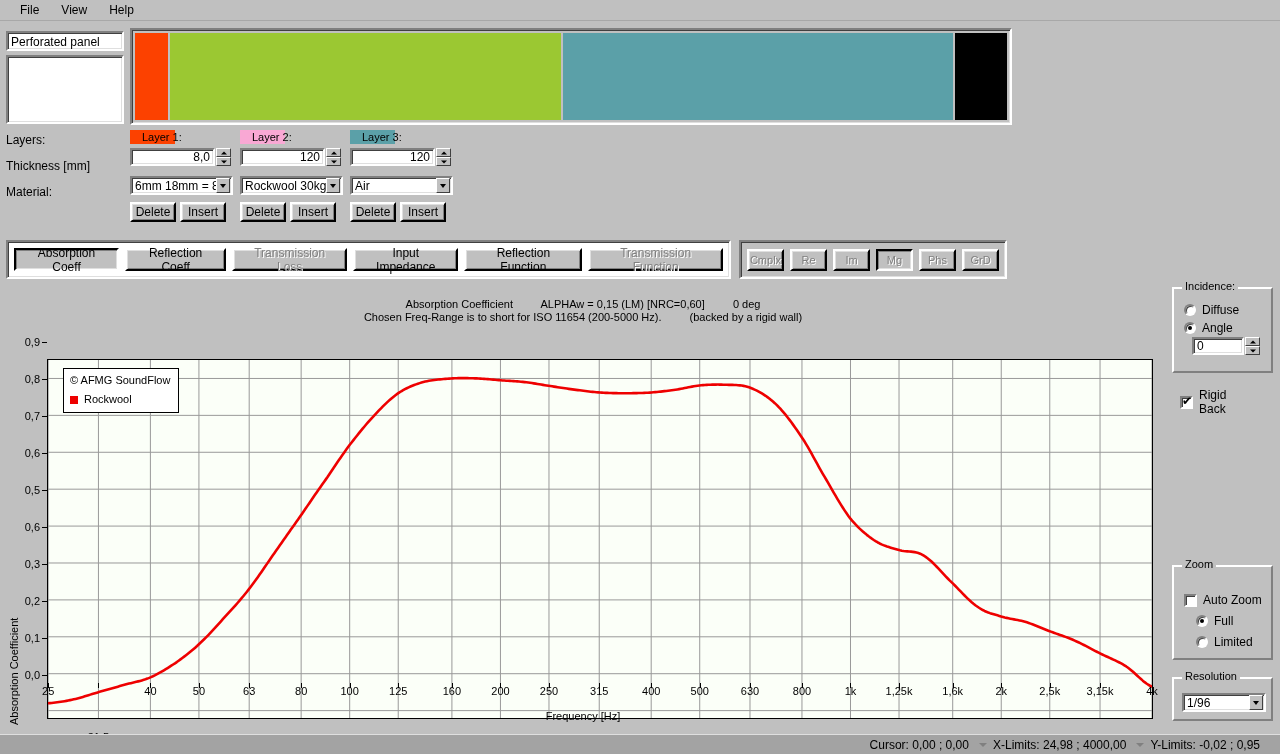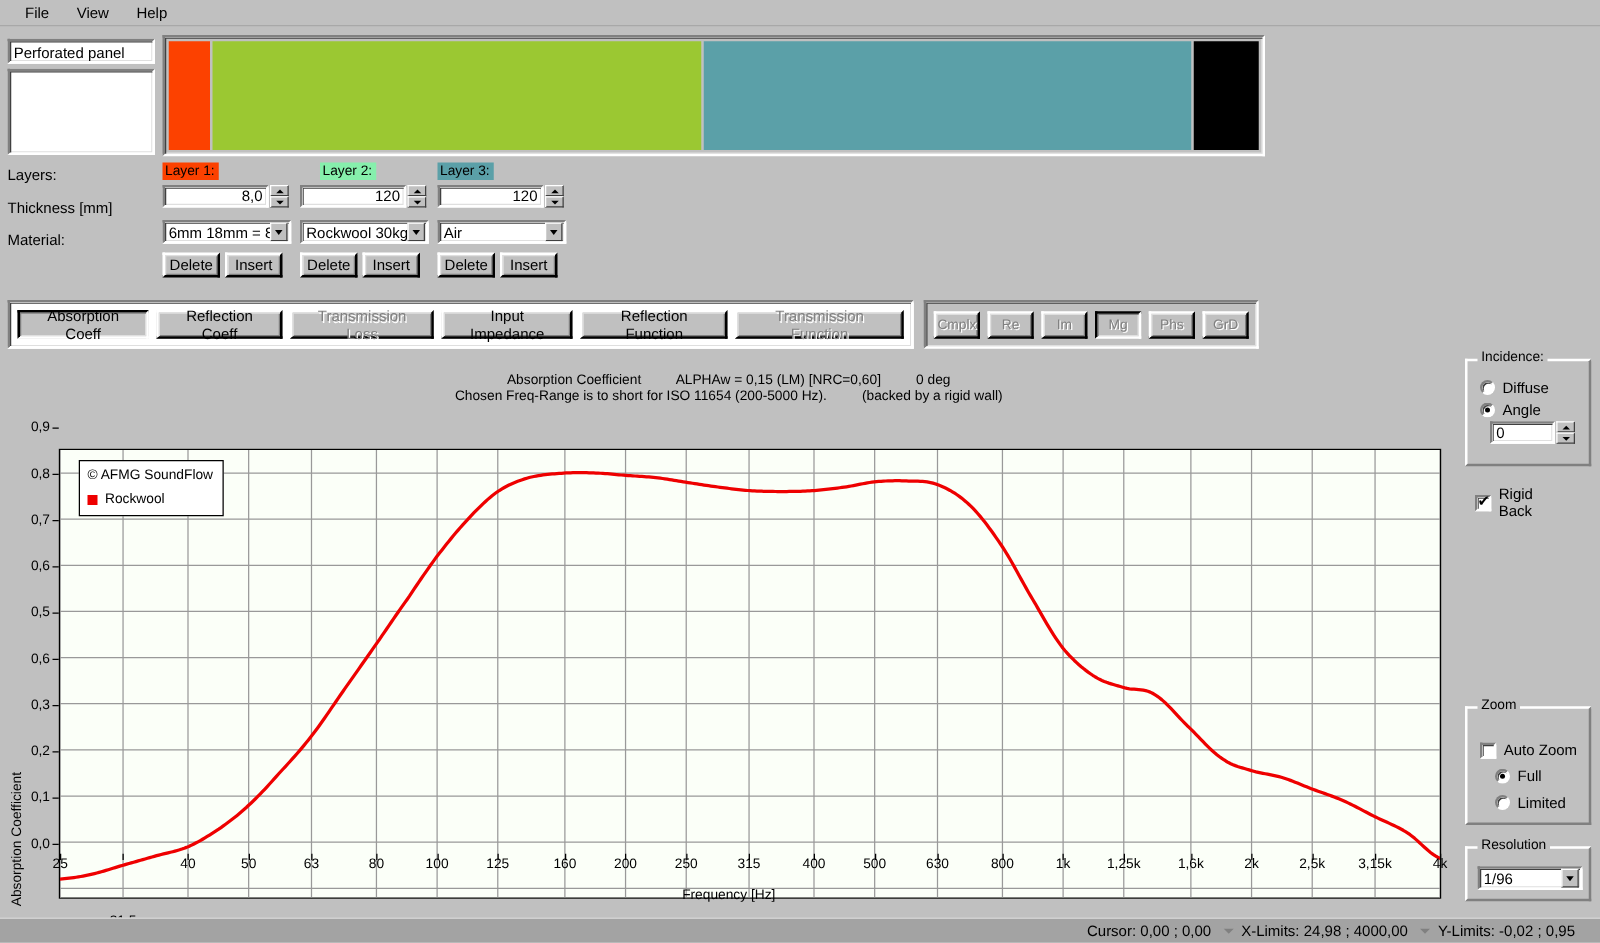--- a/index.html
+++ b/index.html
@@ -50,21 +50,21 @@
   #stack-inner { position: relative; width: 100%; height: 100%; display: flex; gap: 2px; }
   .stack-seg { height: 100%; }
 
   
   #row-labels { position: absolute; left: 6px; top: 130px; width: 120px; }
   .row-label { height: 26px; line-height: 20px; font-size: 12px; }
 
   #layers-grid { position: absolute; left: 130px; top: 130px; }
   .lcol { position: absolute; width: 104px; }
   .layer-tag {
-    height: 14px; font-size: 11px; line-height: 14px; padding-left: 2px;
+    height: 14px; font-size: 11px; line-height: 14px; padding-left: 12px;
     color: #000; font-weight: normal; width: 45px; white-space: nowrap;
   }
   .thick-row { position: absolute; top: 18px; display: flex; }
   .thick-input {
     width: 85px; height: 18px; background: #fff;
     border: 2px solid; border-color: #808080 #ffffff #ffffff #808080;
     box-shadow: inset 1px 1px 0 #404040, inset -1px -1px 0 #dfdfdf;
     text-align: right; padding-right: 3px; font-size: 12px; line-height: 14px;
   }
   .spinner {
@@ -289,21 +289,21 @@
             <span class="mat-text">6mm 18mm  = 8,7:</span>
             <span class="drop-btn"></span>
           </div>
         </div>
         <div class="btn-row">
           <div class="w95btn small-btn">Delete</div>
           <div class="w95btn small-btn">Insert</div>
         </div>
       </div>
       <div class="lcol" style="left: 110px;">
-        <div class="layer-tag" style="background: #86efac; margin-left: 16px;">Layer 2:</div>
+        <div class="layer-tag" style="background: #f9a8d4;">Layer 2:</div>
         <div class="thick-row">
           <div class="thick-input">120</div>
           <div class="spinner">
             <div class="spin-btn spin-up"></div>
             <div class="spin-btn spin-down"></div>
           </div>
         </div>
         <div class="mat-row">
           <div class="mat-select">
             <span class="mat-text">Rockwool 30kg_r</span>

